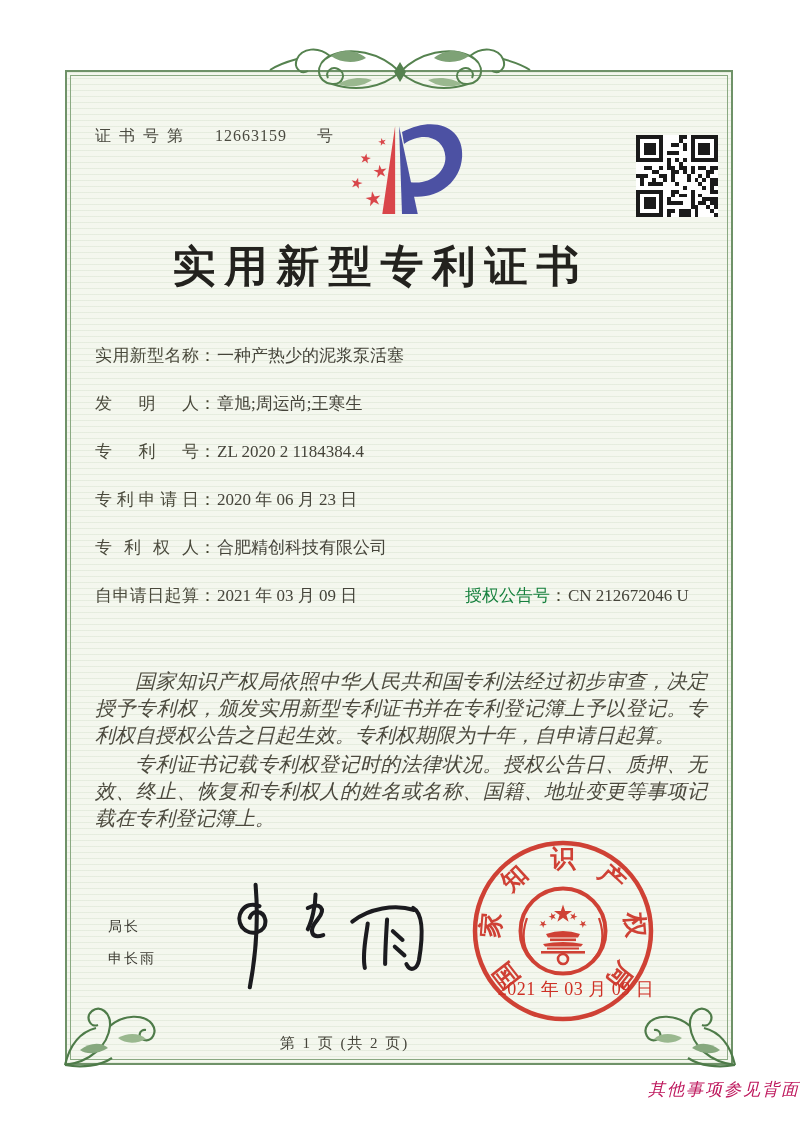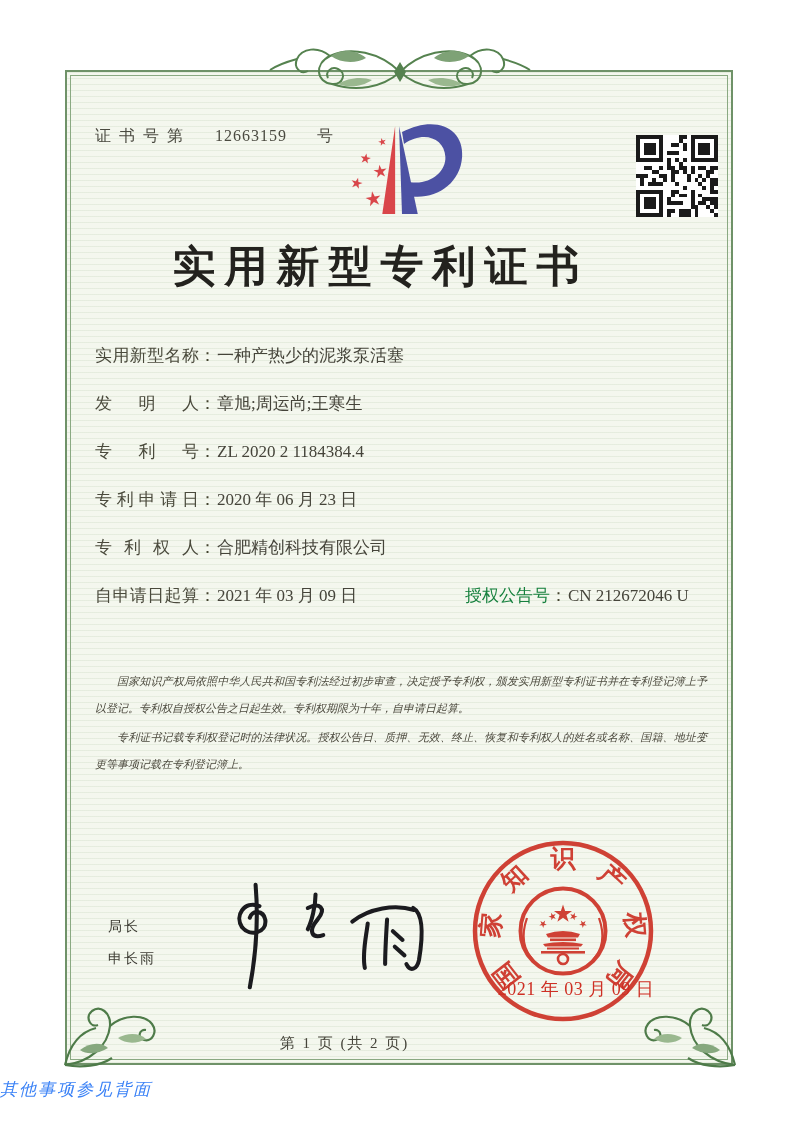--- a/index.html
+++ b/index.html
@@ -38,36 +38,36 @@
   }
   .fcolon{display:inline-block;vertical-align:top;width:18px;}
   .fvalue{display:inline-block;vertical-align:top;color:#45443a;}
   .frow.addr{line-height:26px;margin-bottom:2px;white-space:normal;}
   .frow.addr .fvalue{width:424px;}
   .frow.grant{margin-top:26px;}
   .fvalue.w1{width:248px;}
   .flabel2{display:inline-block;vertical-align:top;color:#15803d;}
   .paras{
     position:absolute;left:95px;top:668px;width:612px;
-    font-style:italic;font-size:11px;line-height:27px;color:#4c4a3e;text-align:justify;
+    font-style:italic;font-size:20px;line-height:27px;color:#4c4a3e;text-align:justify;
   }
   .paras p{margin:0 0 2px 0;text-indent:2em;}
   .director{position:absolute;left:108px;top:918px;font-size:14px;color:#3c3b33;}
   .director div{margin-bottom:14px;letter-spacing:2px;}
   .sig{position:absolute;left:215px;top:878px;width:232px;height:118px;}
   .seal{position:absolute;left:468px;top:836px;width:190px;height:190px;opacity:0.93;}
   #seal-ring text{font-family:"Liberation Serif",serif;font-size:25px;font-weight:bold;fill:#cd3428;}
   .seal-date{
     position:absolute;left:486px;top:977px;width:180px;text-align:center;
     font-size:18px;color:#ce2f24;letter-spacing:0.5px;font-weight:500;
   }
   .page-no{position:absolute;left:0;top:1034px;width:689px;text-align:center;font-size:15px;letter-spacing:2px;color:#45443a;}
   .back-note{
-    position:absolute;left:0;top:1078px;width:800px;text-align:left;
-    font-style:italic;font-size:17px;letter-spacing:2px;color:#3b82f6;
+    position:absolute;left:0;top:1078px;width:800px;text-align:right;
+    font-style:italic;font-size:17px;letter-spacing:2px;color:#be185d;
   }
   .orn{position:absolute;pointer-events:none;}
   .orn.top{left:268px;top:32px;width:264px;height:72px;}
   .orn.bl{left:48px;top:978px;width:124px;height:100px;}
   .orn.br{left:628px;top:978px;width:124px;height:100px;transform:scaleX(-1);}
 </style>
 </head>
 <body>
 
 <div class="page">

